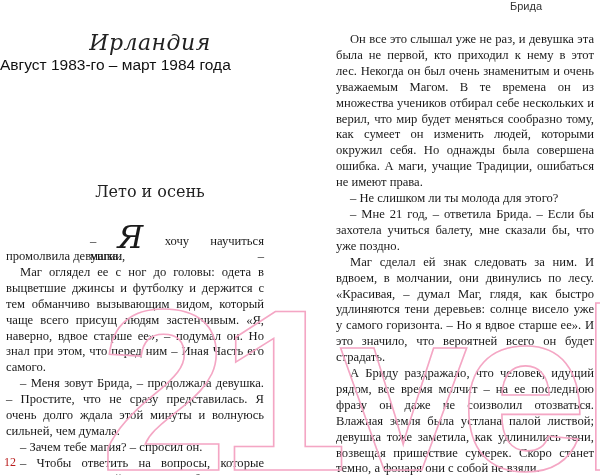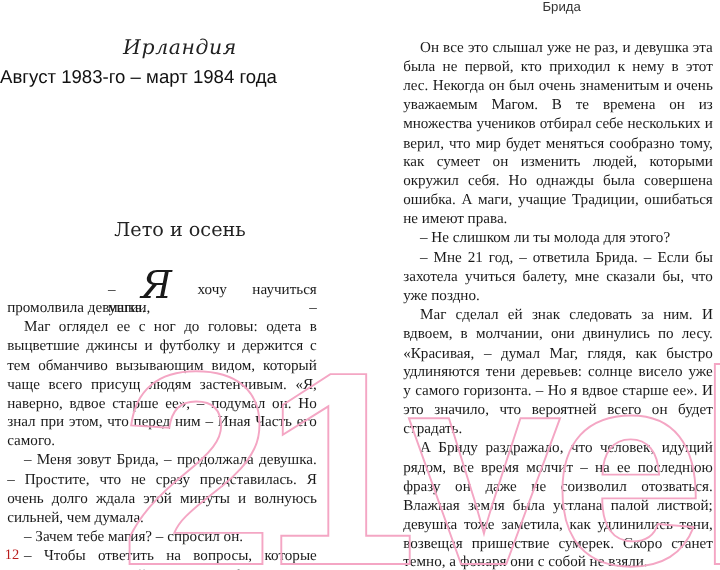--- a/index.html
+++ b/index.html
@@ -1,35 +1,35 @@
 <!DOCTYPE html>
 <html><head>
   <meta charset="utf-8">
   <style>
     html, body { margin: 0; padding: 0; background: #ffffff; }
     body { width: 600px; height: 475px; position: relative; overflow: hidden; font-family: "Liberation Serif", serif; color: #1a1a1a; }
     .page { position: absolute; top: 0; height: 475px; }
     .page-left { left: 0; width: 300px; }
     .page-right { left: 300px; width: 300px; }
 
-    .part-title { position: absolute; left: 0; width: 300px; top: 30px; text-align: center; font-family: "DejaVu Serif", serif; font-style: italic; font-size: 17px; color: #222; letter-spacing: 0.5px; }
+    .part-title { position: absolute; left: 0; width: 300px; top: 30px; text-align: center; font-family: "DejaVu Serif", serif; font-style: italic; font-size: 22px; color: #222; letter-spacing: 0.5px; }
     .part-subtitle { position: absolute; left: 0; width: 300px; top: 56px; font-family: "Liberation Sans", sans-serif; font-size: 15.5px; color: #111; }
     .chapter-title { position: absolute; left: 0; width: 300px; top: 182px; text-align: center; font-family: "DejaVu Serif", serif; font-size: 16px; color: #222; }
 
     .text { position: absolute; font-size: 12.6px; line-height: 15.9px; text-align: justify; }
     .text p { margin: 0; text-indent: 14px; text-align: justify; text-align-last: left; }
     .text p.noindent { text-indent: 0; }
 
     .left-text { left: 6px; width: 258px; top: 249px; }
     .right-text { left: 336px; width: 258px; top: 32px; }
 
     .dropcap-line { position: absolute; left: 90px; width: 174px; top: 227px; font-size: 12.6px; text-align: justify; text-align-last: justify; word-spacing: 4px; }
     .dropcap { font-family: "DejaVu Serif", serif; font-style: italic; font-size: 32px; line-height: 20px; vertical-align: -3px; }
 
-    .running-head { position: absolute; left: 300px; width: 300px; top: 0px; font-family: "Liberation Sans", sans-serif; font-size: 11px; color: #333; }
+    .running-head { position: absolute; left: 300px; width: 300px; top: 0px; text-align: center; font-family: "Liberation Sans", sans-serif; font-size: 11px; color: #333; }
     .running-head span { margin-left: 152px; }
 
     .page-num { position: absolute; top: 455px; font-size: 12px; color: #b91c1c; }
     .page-num-left { left: 4px; }
     .page-num-right { left: 616px; }
 
     .watermark { position: absolute; left: 0; top: 0; width: 600px; height: 475px; pointer-events: none; }
   </style>
 </head>
 <body>

